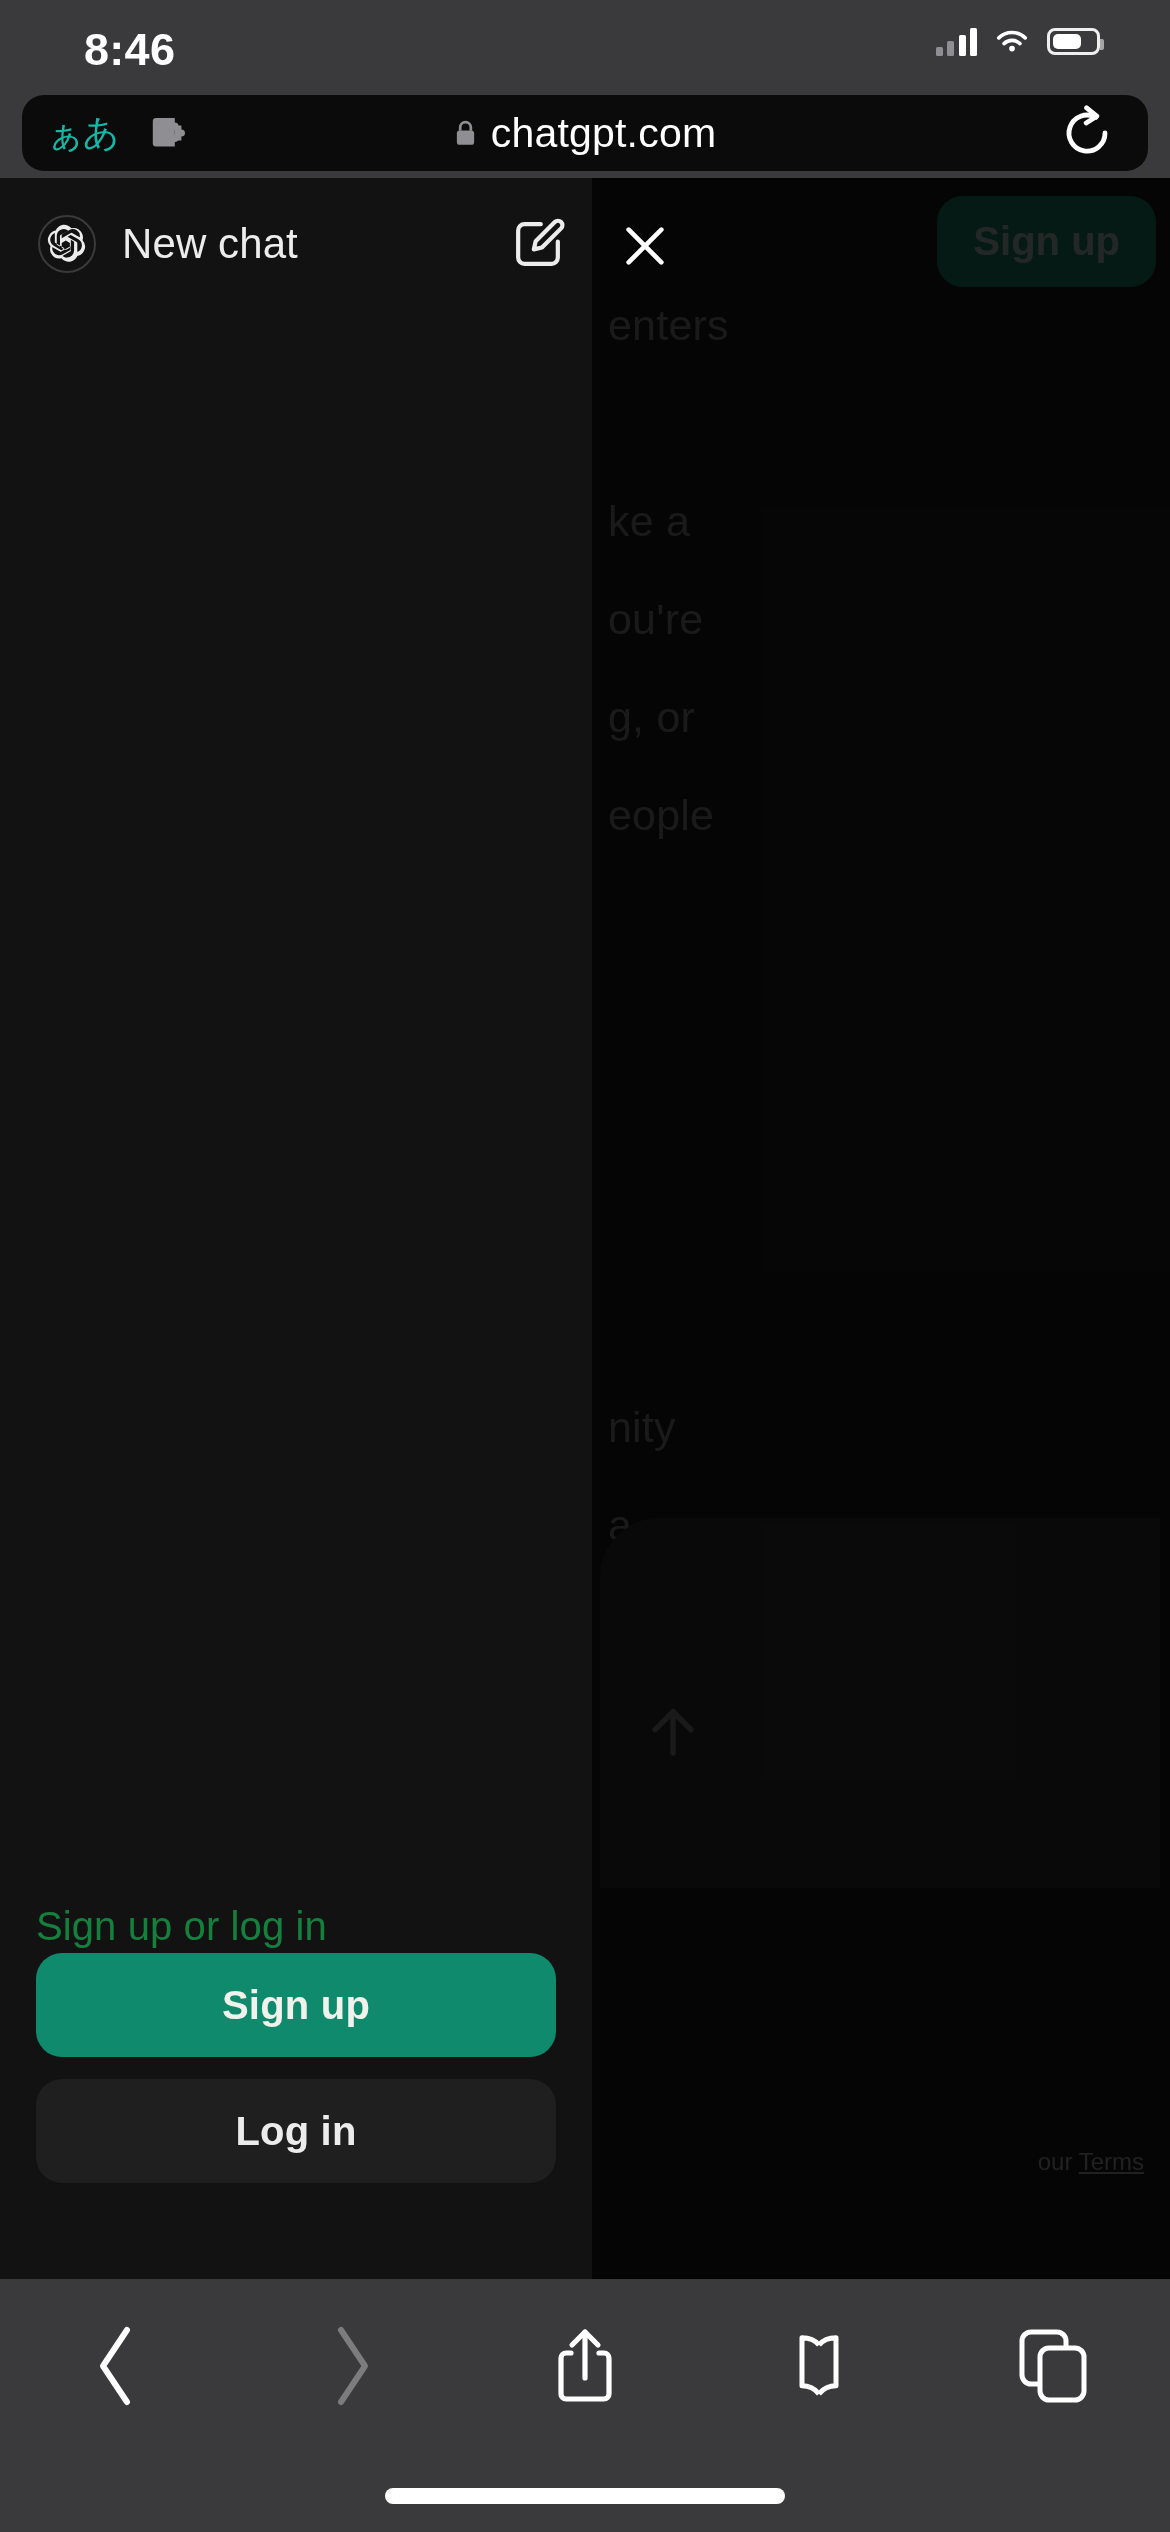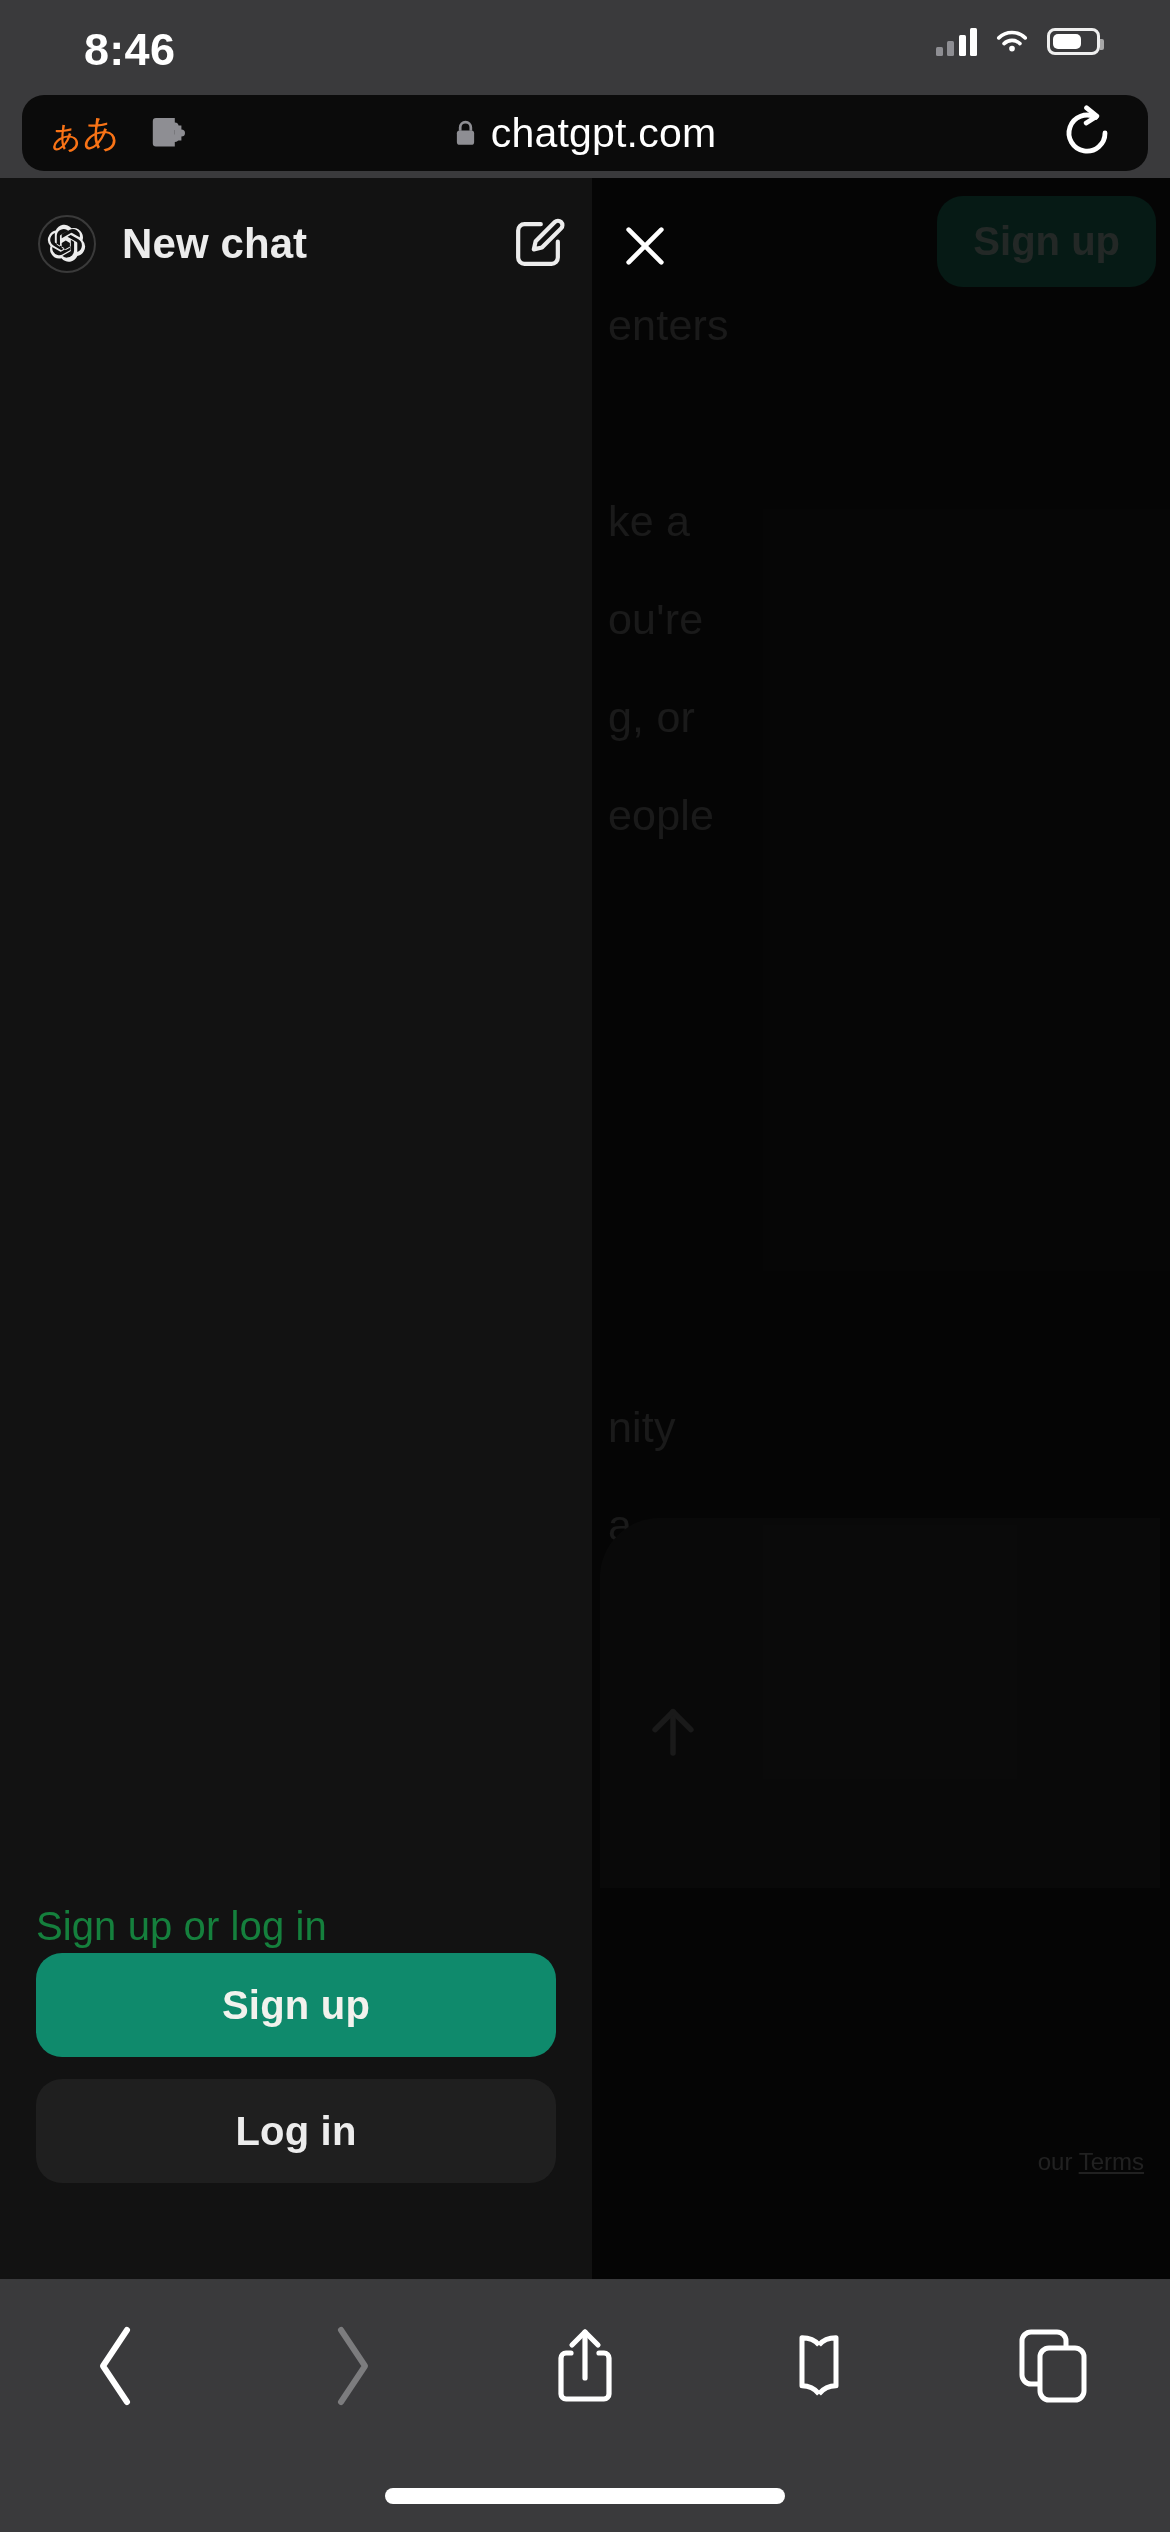--- a/index.html
+++ b/index.html
@@ -44,21 +44,21 @@
   }
 
   
   .urlbar {
     position:absolute; left:22px; top:95px; width:1126px; height:76px;
     background:#0b0b0b; border-radius:22px;
     display:flex; align-items:center;
   }
   .aa-btn {
     position:absolute; left:25px; top:50%; transform:translateY(-50%);
-    font-size:36px; color:#f97316; letter-spacing:-1px;
+    font-size:36px; color:#14b8a6; letter-spacing:-1px;
     font-family:"DejaVu Sans", sans-serif;
   }
   .ext-btn { position:absolute; left:128px; top:50%; transform:translateY(-50%); }
   .url-center {
     position:absolute; left:0; right:0; top:50%; transform:translateY(-50%);
     display:flex; align-items:center; justify-content:center; gap:14px;text-align:right;
   }
   .lock-icon { width:23px; height:29px; flex:0 0 auto; }
   .url-text { font-size:41px; color:#fff; letter-spacing:0.2px; }
   .reload-btn { position:absolute; right:35px; top:50%; transform:translateY(-50%); }
@@ -117,21 +117,21 @@
     position:relative; height:132px; flex:0 0 auto;
     display:flex; align-items:center;
   }
   .oai-badge {
     margin-left:38px; width:58px; height:58px; border-radius:50%;
     border:2px solid #3a3a3a;
     display:flex; align-items:center; justify-content:center;
     flex:0 0 auto;
   }
   .drawer-title {
-    margin-left:26px; font-size:42px; font-weight:700; color:#ececec;
+    margin-left:26px; font-size:42px; font-weight:400; color:#ececec;
     letter-spacing:0.1px;
   }
   .new-chat-btn {
     position:absolute; right:26px; top:50%; transform:translateY(-50%);
     width:56px; height:56px;
   }
   .drawer-spacer { flex:1 1 auto; }
   .drawer-foot { flex:0 0 auto; padding:0 36px 96px 36px; }
   .foot-title {
     font-size:40px; font-weight:400; color:#15803d; letter-spacing:0.1px;

